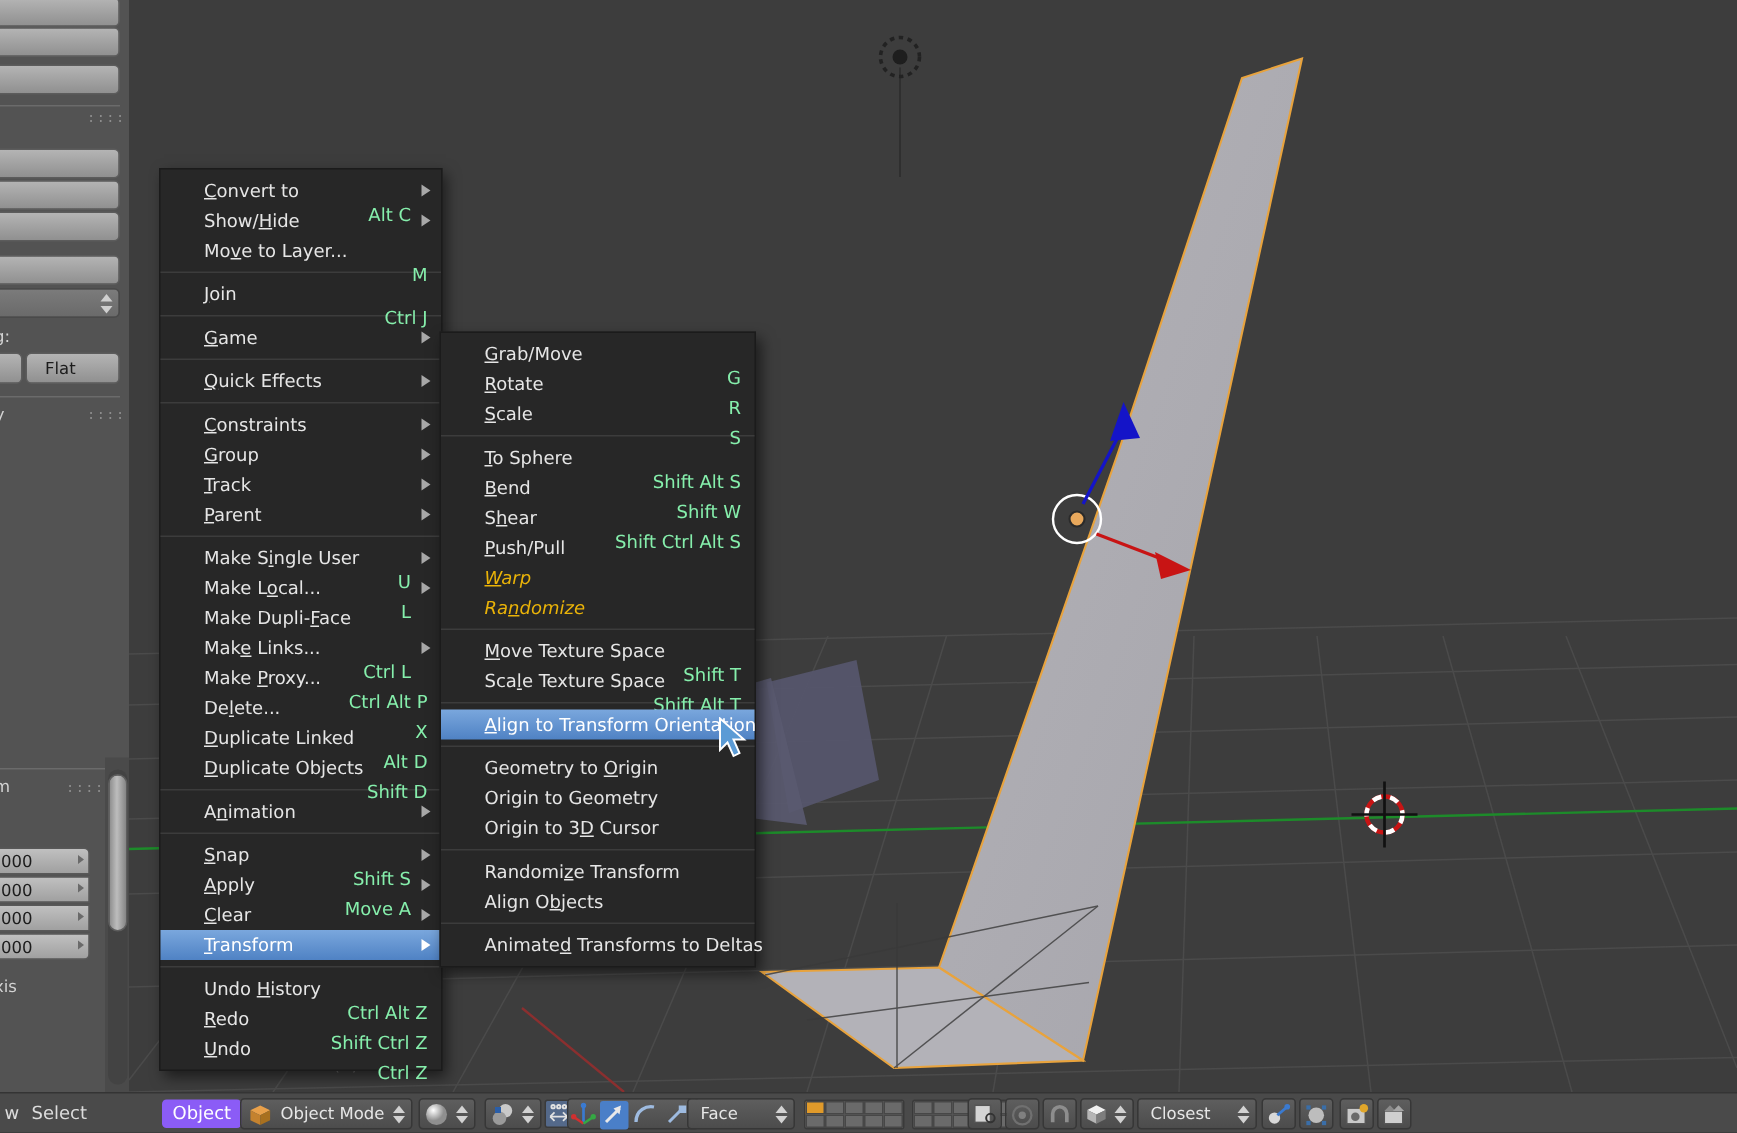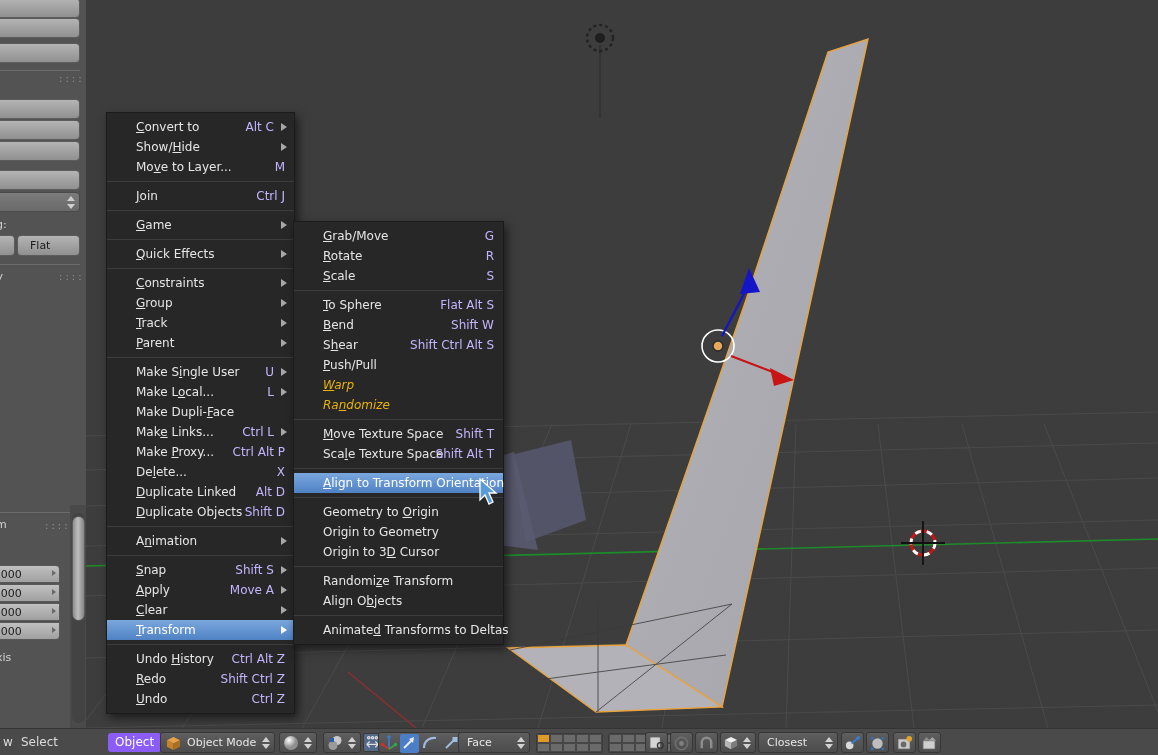--- a/index.html
+++ b/index.html
@@ -120,22 +120,22 @@
     padding: 0 8px 0 29px;
     white-space: nowrap;
     box-sizing: border-box;
   }
   .mi.disabled { color: #eab308; font-style: italic; }
   .mi.sel {
     background: linear-gradient(to bottom, #7aa7dd, #4f82c4);
     color: #ffffff;
   }
   .mi .sc {
-    position: absolute; right: 20px; top: 0;
-    color: #c4b5fd; font-size: 12px;
+    position: absolute; right: 20px; top: 16px;
+    color: #86efac; font-size: 12px;
   }
   .mi .sc.noarrow { right: 9px; }
   .mi .tri {
     position: absolute; right: 7px; top: 6px;
     width: 0; height: 0;
     border-left: 6px solid #a8a8a8;
     border-top: 4px solid transparent;
     border-bottom: 4px solid transparent;
   }
   .mi.sel .tri { border-left-color: #ffffff; }
@@ -368,21 +368,21 @@
       <div class="mi"><span>Undo <span class="u">H</span>istory</span><span class="sc noarrow">Ctrl Alt Z</span></div>
       <div class="mi"><span><span class="u">R</span>edo</span><span class="sc noarrow">Shift Ctrl Z</span></div>
       <div class="mi"><span><span class="u">U</span>ndo</span><span class="sc noarrow">Ctrl Z</span></div>
     </div>
 
   <div class="menu" id="transform-submenu" style="left:293px; top:221px; width:211px;">
       <div class="mi"><span><span class="u">G</span>rab/Move</span><span class="sc noarrow">G</span></div>
       <div class="mi"><span><span class="u">R</span>otate</span><span class="sc noarrow">R</span></div>
       <div class="mi"><span><span class="u">S</span>cale</span><span class="sc noarrow">S</span></div>
       <div class="msep"></div>
-      <div class="mi"><span><span class="u">T</span>o Sphere</span><span class="sc noarrow">Flat Alt S</span></div>
+      <div class="mi"><span><span class="u">T</span>o Sphere</span><span class="sc noarrow">Shift Alt S</span></div>
       <div class="mi"><span><span class="u">B</span>end</span><span class="sc noarrow">Shift W</span></div>
       <div class="mi"><span>S<span class="u">h</span>ear</span><span class="sc noarrow">Shift Ctrl Alt S</span></div>
       <div class="mi"><span><span class="u">P</span>ush/Pull</span></div>
       <div class="mi disabled"><span><span class="u">W</span>arp</span></div>
       <div class="mi disabled"><span>Ra<span class="u">n</span>domize</span></div>
       <div class="msep"></div>
       <div class="mi"><span><span class="u">M</span>ove Texture Space</span><span class="sc noarrow">Shift T</span></div>
       <div class="mi"><span>Sca<span class="u">l</span>e Texture Space</span><span class="sc noarrow">Shift Alt T</span></div>
       <div class="msep"></div>
       <div class="mi sel"><span><span class="u">A</span>lign to Transform Orientation</span></div>

